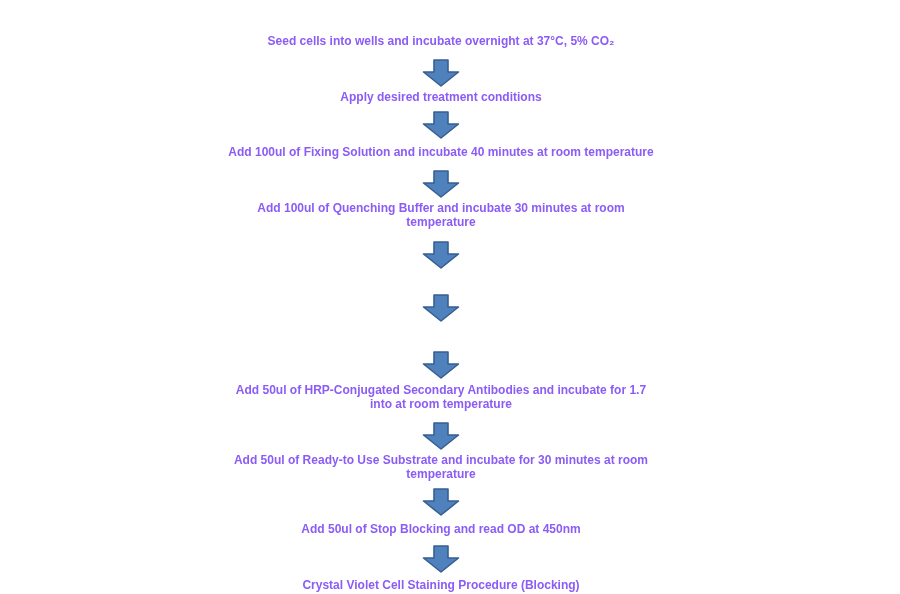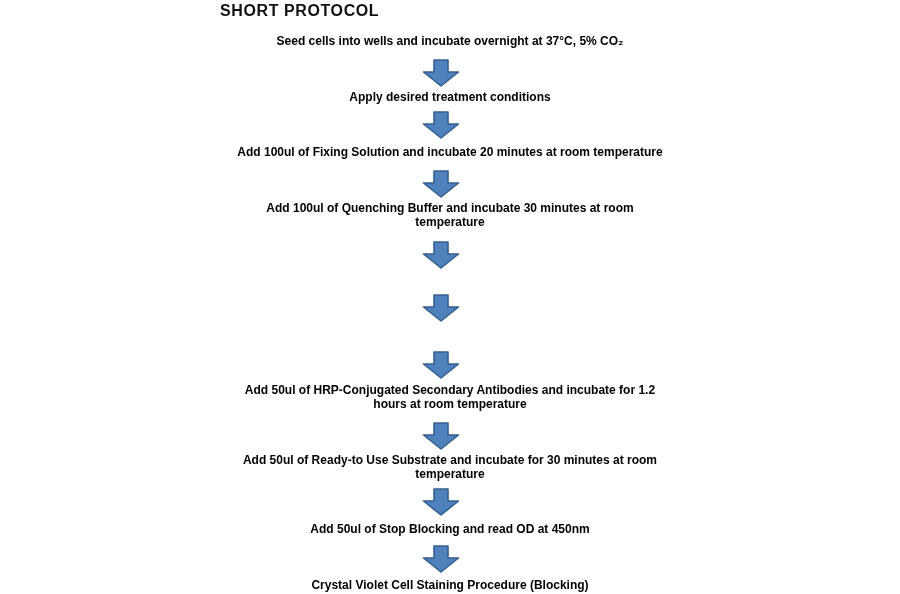--- a/index.html
+++ b/index.html
@@ -20,26 +20,26 @@
     left: 220px;
     top: 2px;
     font-size: 16px;
     font-weight: bold;
     letter-spacing: 0.6px;
     color: #111111;
     white-space: nowrap;
   }
   .step {
     position: absolute;
-    left: 150px;
+    left: 141px;
     width: 600px;
     text-align: center;
     font-size: 12px;
     font-weight: bold;
-    color: #000000;
+    color: #8b5cf6;
     line-height: 14px;
   }
   .step .line {
     white-space: nowrap;
   }
   .arrow {
     position: absolute;
     left: 421px;
     width: 40px;
     height: 28px;
@@ -48,40 +48,39 @@
   .arrow polygon {
     stroke-width: 1.6;
     stroke-linejoin: round;
   }
 </style>
 </head>
 <body>
 
 <div class="canvas">
 
-  <div class="title">SHORT PROTOCOL</div>
 
   <div class="step" style="top:34px">
     <div class="line">Seed cells into wells and incubate overnight at 37°C, 5% CO₂</div>
   </div>
 
   <svg class="arrow" style="top:59px" viewBox="0 0 40 28">
     <polygon points="13,1 27,1 27,13 37.5,13 20,27 2.5,13 13,13" fill="#4f81bd" stroke="#365f91"></polygon>
   </svg>
 
   <div class="step" style="top:90px">
     <div class="line">Apply desired treatment conditions</div>
   </div>
 
   <svg class="arrow" style="top:111px" viewBox="0 0 40 28">
     <polygon points="13,1 27,1 27,13 37.5,13 20,27 2.5,13 13,13" fill="#4f81bd" stroke="#365f91"></polygon>
   </svg>
 
   <div class="step" style="top:145px">
-    <div class="line">Add 100ul of Fixing Solution and incubate 20 minutes at room temperature</div>
+    <div class="line">Add 100ul of Fixing Solution and incubate 40 minutes at room temperature</div>
   </div>
 
   <svg class="arrow" style="top:170px" viewBox="0 0 40 28">
     <polygon points="13,1 27,1 27,13 37.5,13 20,27 2.5,13 13,13" fill="#4f81bd" stroke="#365f91"></polygon>
   </svg>
 
   <div class="step" style="top:201px">
     <div class="line">Add 100ul of Quenching Buffer and incubate 30 minutes at room</div>
     <div class="line">temperature</div>
   </div>
@@ -94,22 +93,22 @@
   <svg class="arrow" style="top:294px" viewBox="0 0 40 28">
     <polygon points="13,1 27,1 27,13 37.5,13 20,27 2.5,13 13,13" fill="#4f81bd" stroke="#365f91"></polygon>
   </svg>
 
 
   <svg class="arrow" style="top:351px" viewBox="0 0 40 28">
     <polygon points="13,1 27,1 27,13 37.5,13 20,27 2.5,13 13,13" fill="#4f81bd" stroke="#365f91"></polygon>
   </svg>
 
   <div class="step" style="top:383px">
-    <div class="line">Add 50ul of HRP-Conjugated Secondary Antibodies and incubate for 1.2</div>
-    <div class="line">hours at room temperature</div>
+    <div class="line">Add 50ul of HRP-Conjugated Secondary Antibodies and incubate for 1.7</div>
+    <div class="line">into at room temperature</div>
   </div>
 
   <svg class="arrow" style="top:422px" viewBox="0 0 40 28">
     <polygon points="13,1 27,1 27,13 37.5,13 20,27 2.5,13 13,13" fill="#4f81bd" stroke="#365f91"></polygon>
   </svg>
 
   <div class="step" style="top:453px">
     <div class="line">Add 50ul of Ready-to Use Substrate and incubate for 30 minutes at room</div>
     <div class="line">temperature</div>
   </div>

